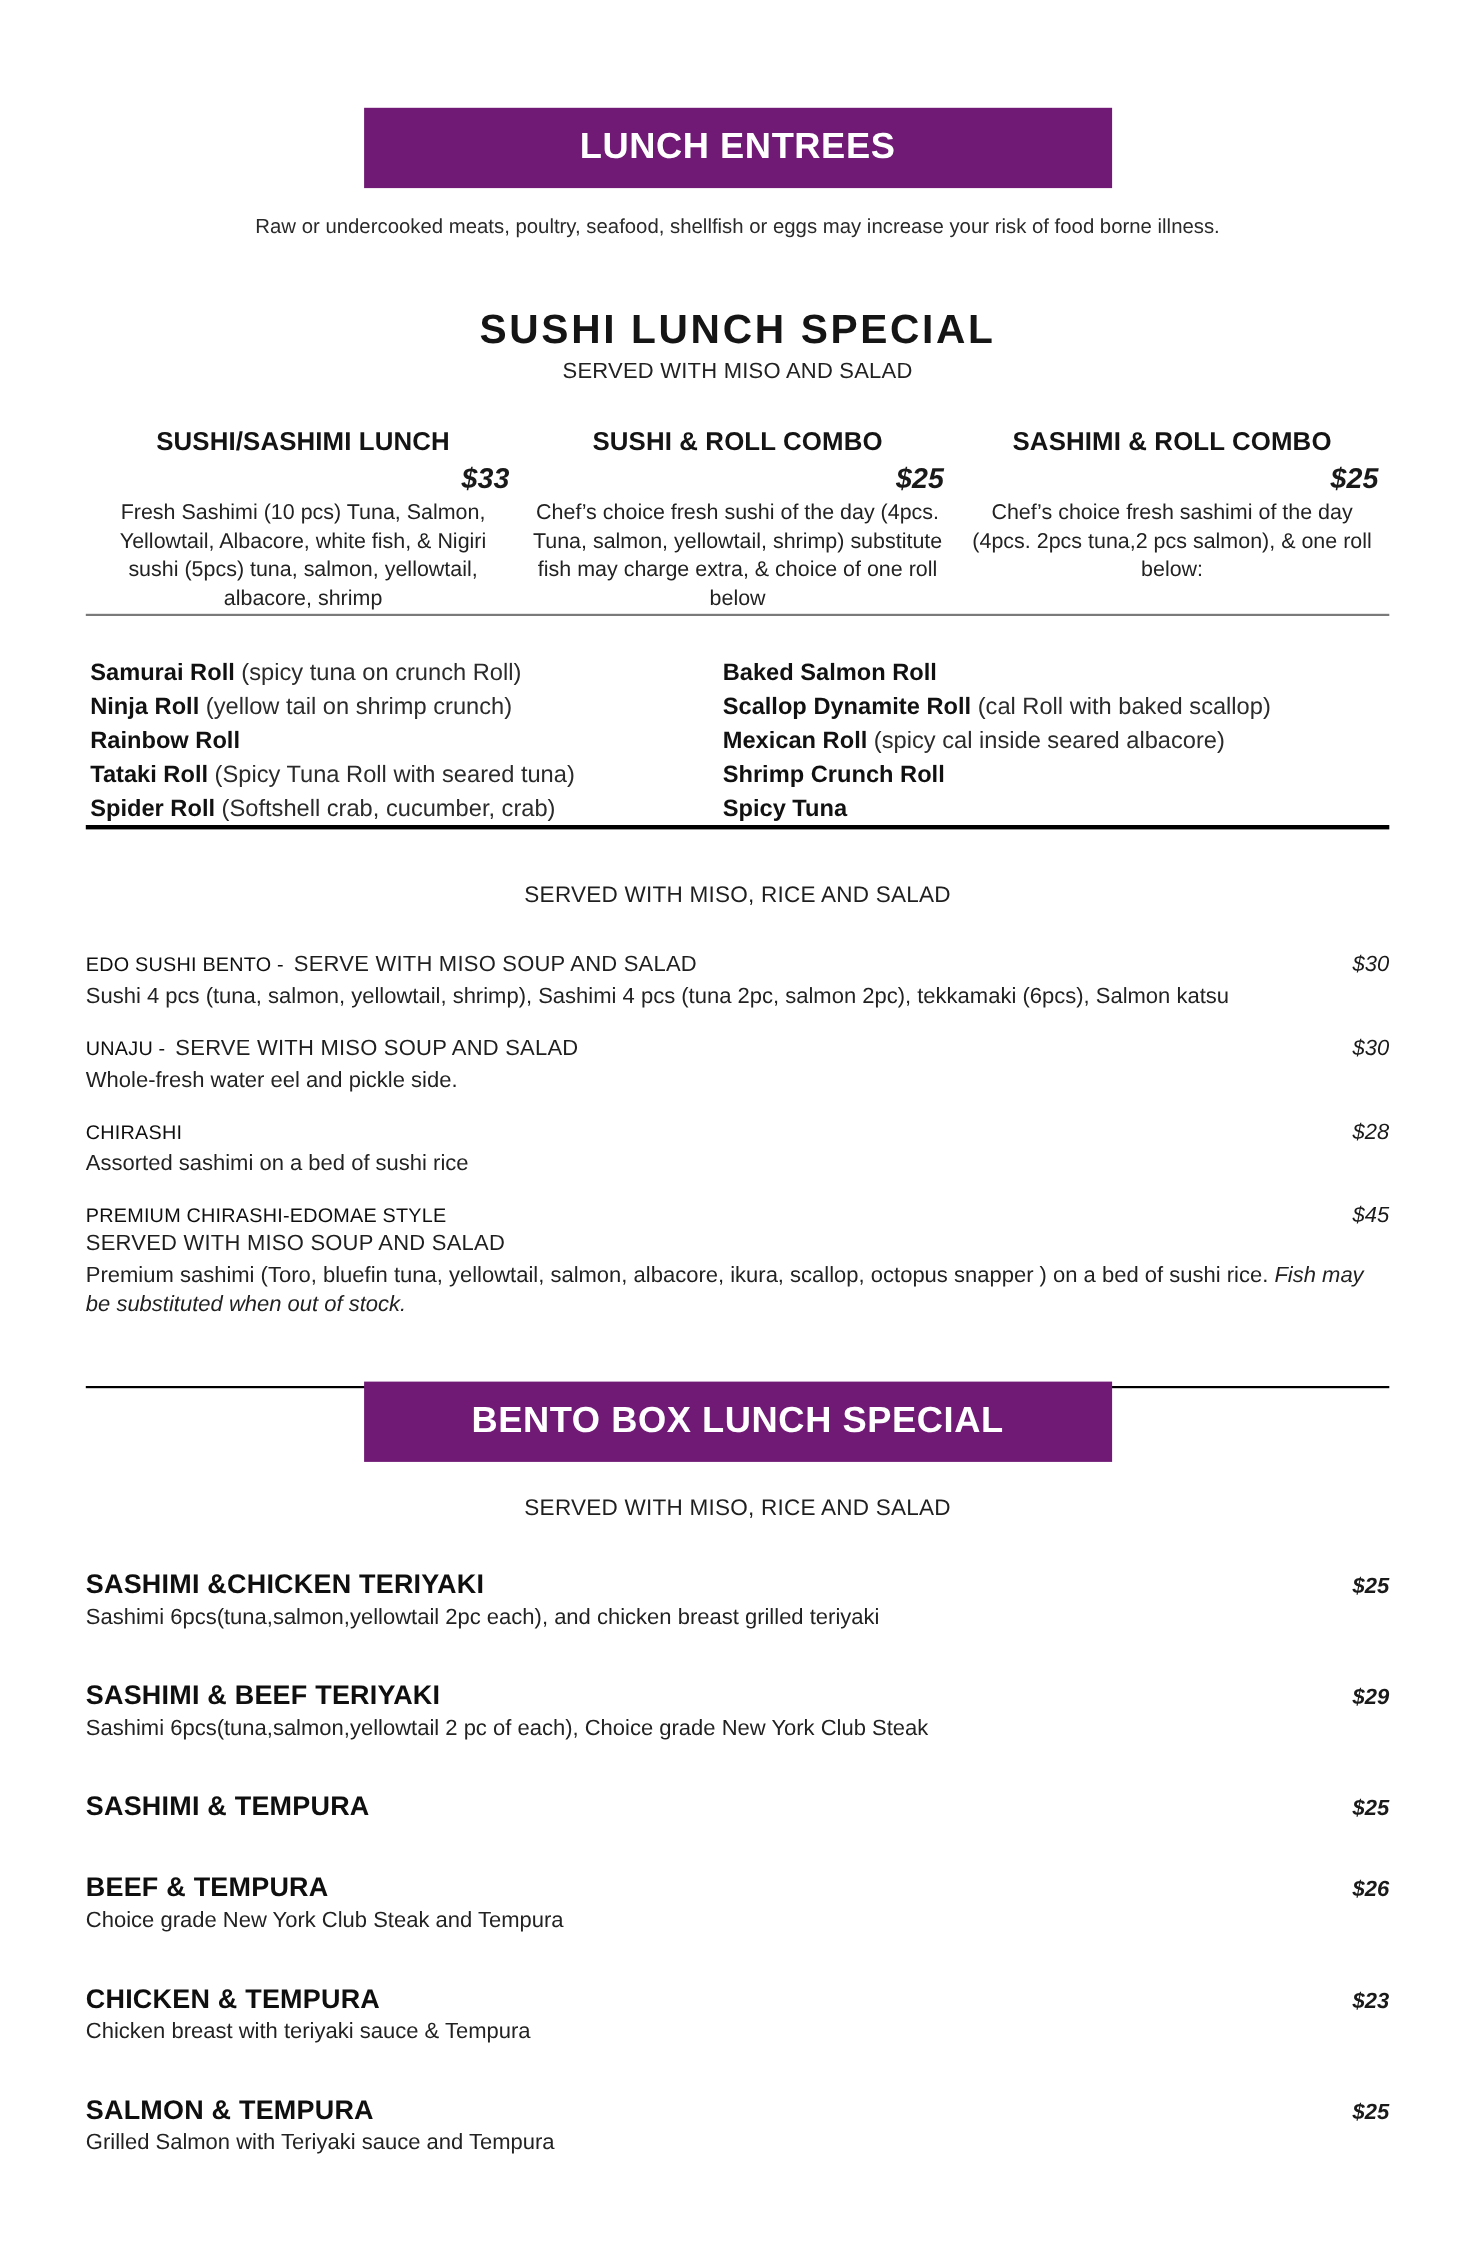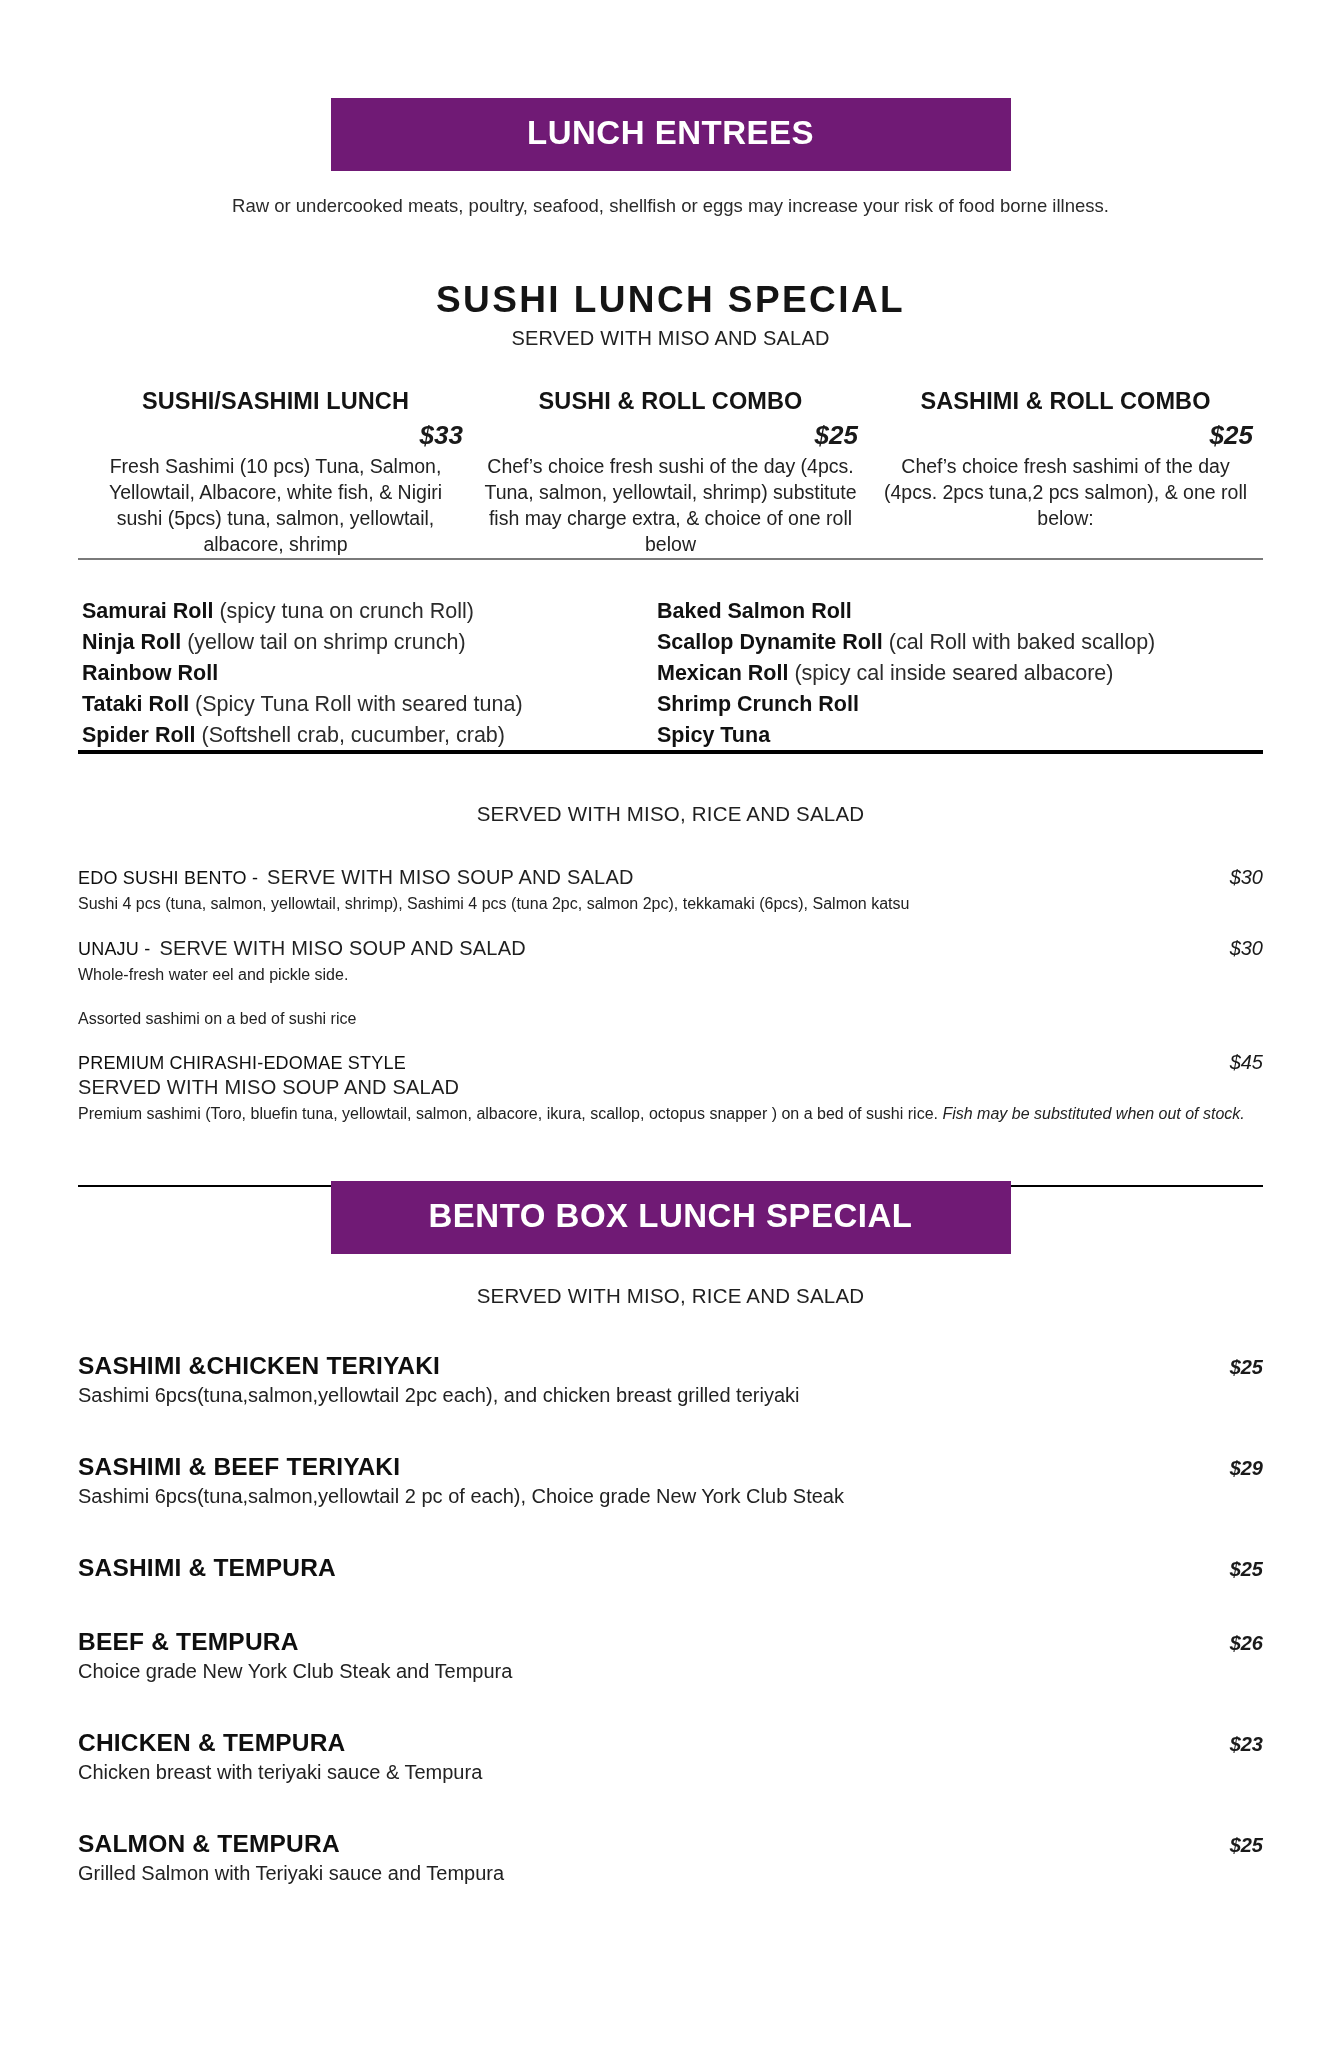--- a/index.html
+++ b/index.html
@@ -199,21 +199,21 @@
     white-space: nowrap;
     padding-left: 20px;
   }
   .entree-sub {
     font-size: 20px;
     margin-top: 2px;
     letter-spacing: 0.2px;
     color: #1f1f1f;
   }
   .entree-desc {
-    font-size: 16px;
+    font-size: 20px;
     line-height: 1.35;
     margin-top: 4px;
     color: #222;
   }
   .entree-desc em {
     font-style: italic;
   }
 
   
   .entrees .entree + .entree { margin-top: 20px; }
@@ -320,20 +320,26 @@
         <div class="entree-titlewrap">
           <span class="entree-title">UNAJU -</span>
           <span class="entree-qual">SERVE WITH MISO SOUP AND SALAD</span>
         </div>
         <div class="entree-price">$30</div>
       </div>
       <div class="entree-desc">Whole-fresh water eel and pickle side.</div>
     </div>
 
     <div class="entree">
+      <div class="entree-head">
+        <div class="entree-titlewrap">
+          <span class="entree-title">CHIRASHI</span>
+        </div>
+        <div class="entree-price">$28</div>
+      </div>
       <div class="entree-desc">Assorted sashimi on a bed of sushi rice</div>
     </div>
 
     <div class="entree">
       <div class="entree-head">
         <div class="entree-titlewrap">
           <span class="entree-title">PREMIUM CHIRASHI-EDOMAE STYLE</span>
         </div>
         <div class="entree-price">$45</div>
       </div>

